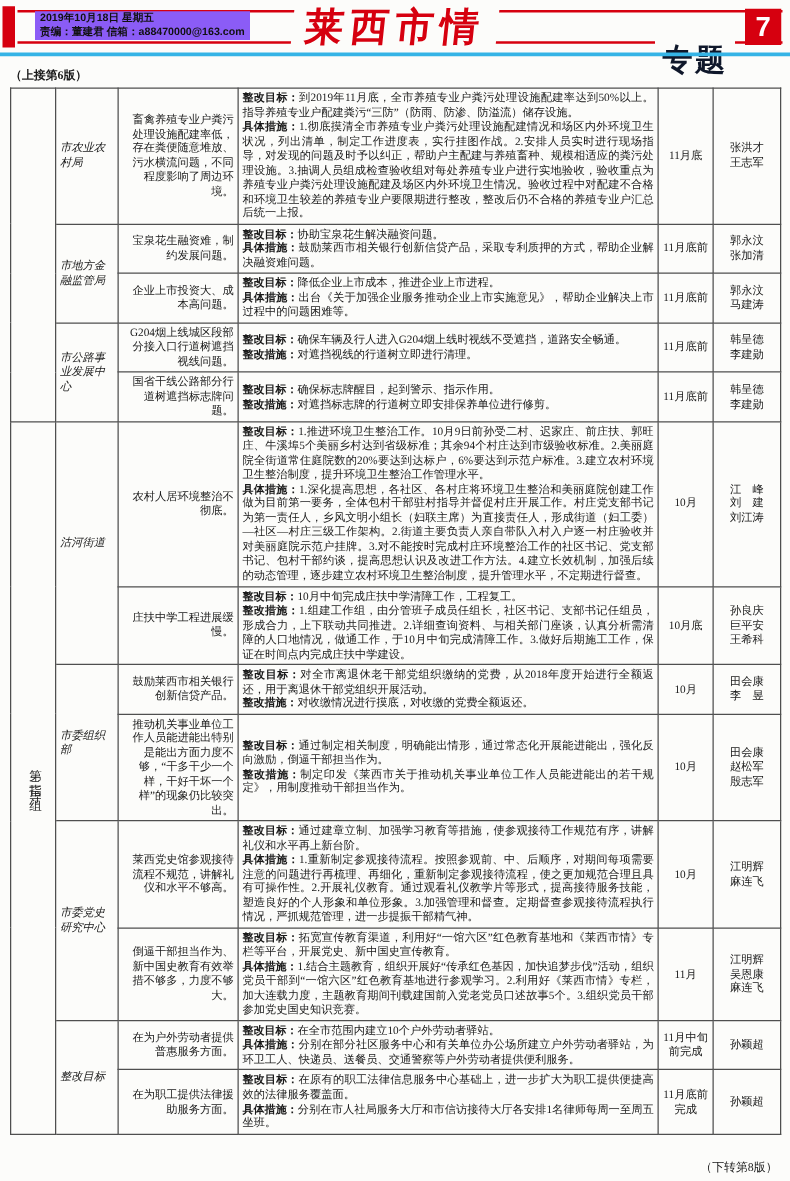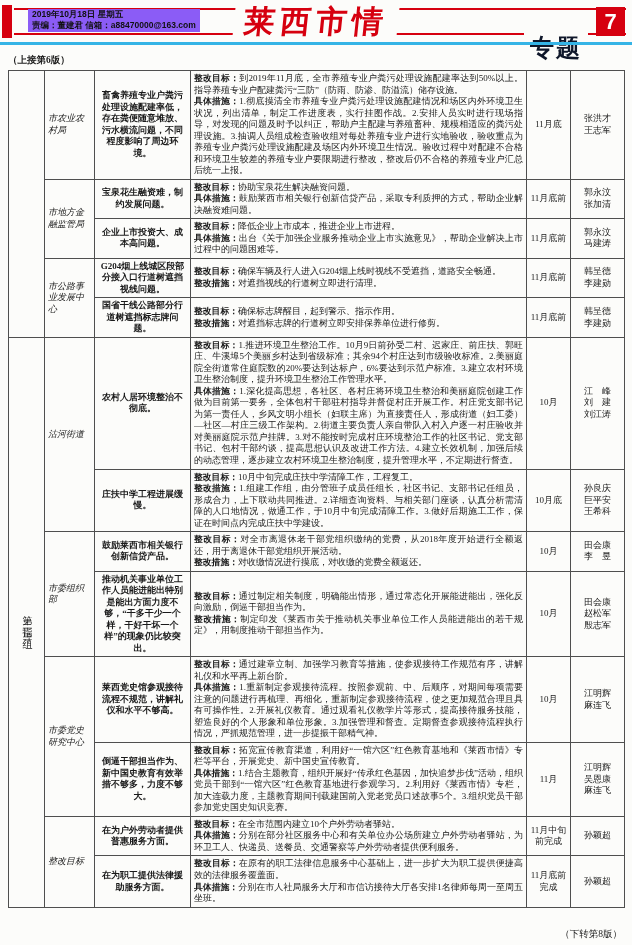--- a/index.html
+++ b/index.html
@@ -45,21 +45,21 @@
   table.rect td{
     border:1px solid #4f4f4f;padding:2px 3px;
     font-size:9px;line-height:1.28;vertical-align:middle;word-break:break-all;
   }
   td.col-group{text-align:center;padding:0;}
   .vtext{
     writing-mode:vertical-lr;text-orientation:upright;margin:0 auto;
     letter-spacing:6px;font-size:10px;
   }
   td.col-unit{text-align:left;padding:2px 5px;font-style:italic;}
-  td.col-problem{text-align:center;font-weight:bold;}
+  td.col-problem{text-align:right;}
   td.col-measures{text-align:justify;vertical-align:middle;}
   td.col-measures p{margin:0;text-indent:0;}
   td.col-measures b{font-family:Liberation Sans, sans-serif;font-size:8.8px;}
   td.col-deadline{text-align:center;}
   td.col-persons{text-align:center;}
   td.col-persons div{white-space:nowrap;}
 </style>
 </head>
 <body>
 

